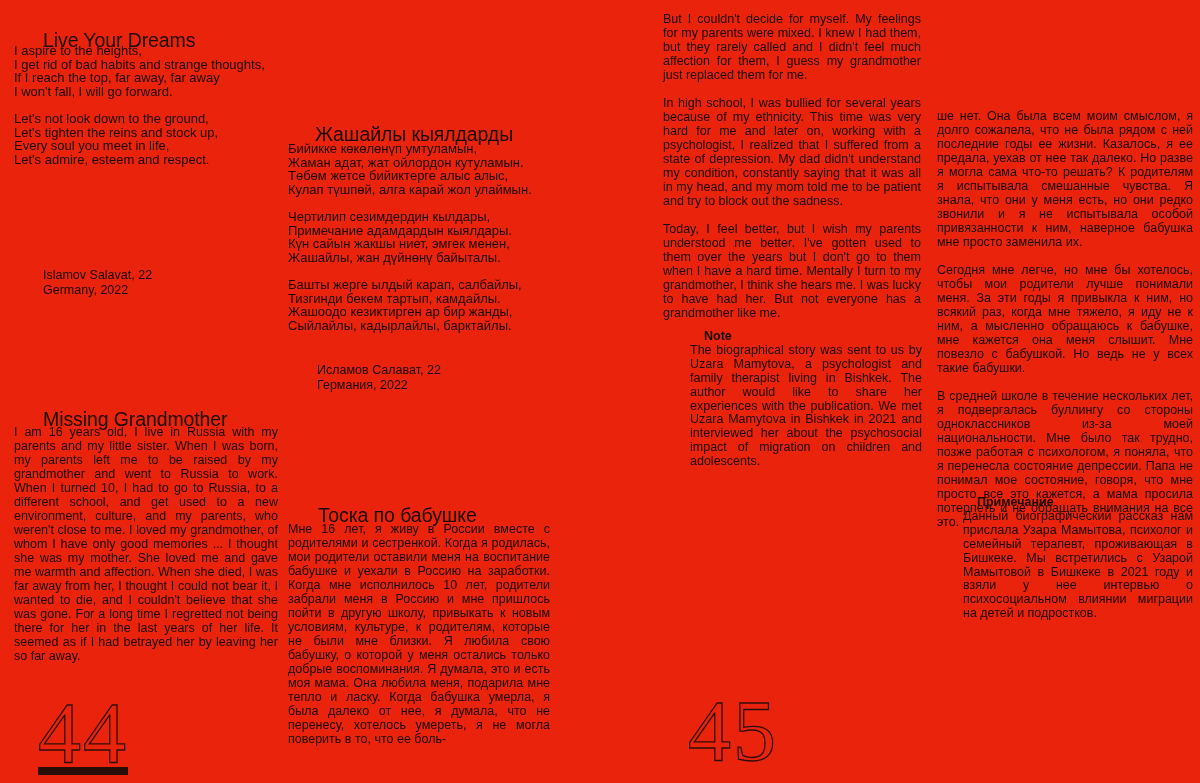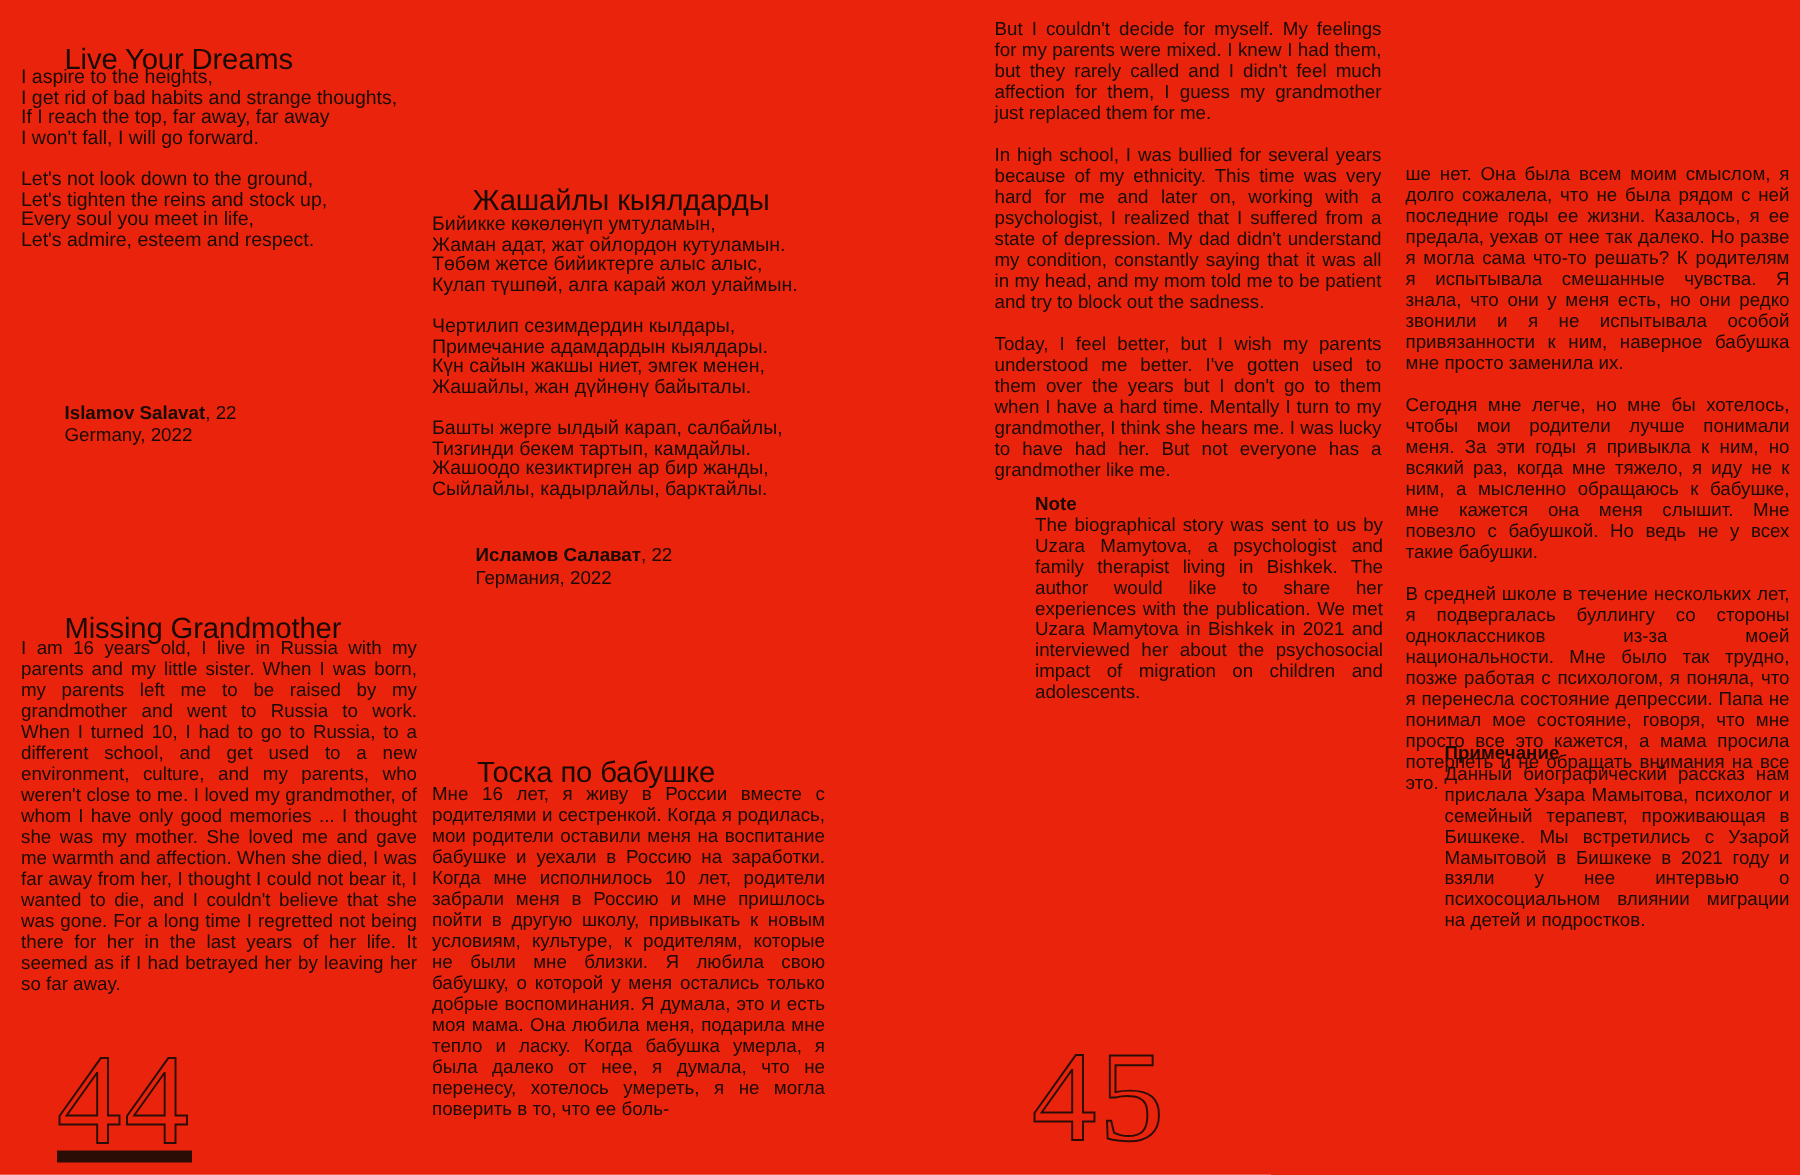--- a/index.html
+++ b/index.html
@@ -16,33 +16,33 @@
   .heading {
     font-size: 19.5px;
     font-weight: 400;
     letter-spacing: -0.1px;
     white-space: nowrap;
   }
   .poem { font-size: 13px; line-height: 13.6px; }
   .stanza { margin: 0 0 13.6px 0; }
   .poem-line { white-space: nowrap; }
   .credit { font-size: 12.5px; line-height: 14.5px; }
-  .credit .name { font-weight: 700; }
+  .credit .name { font-weight: 400; }
   .bodytext {
     font-size: 12.5px;
     line-height: 14px;
     text-align: justify;
   }
   .bodytext p { margin: 0 0 14px 0; }
   .noteblock {
     font-size: 12.5px;
     line-height: 13.9px;
     text-align: justify;
   }
-  .noteblock .note-title { font-weight: 700; }
+  .noteblock .note-title { font-weight: 700; margin-left: 14px; }
   .pagenum {
     font-family: "Liberation Serif", serif;
     font-size: 86px;
     line-height: 1;
     font-weight: 400;
     color: transparent;
     -webkit-text-stroke: 1.3px #2a0e05;
     letter-spacing: 2px;
   }
 </style>

